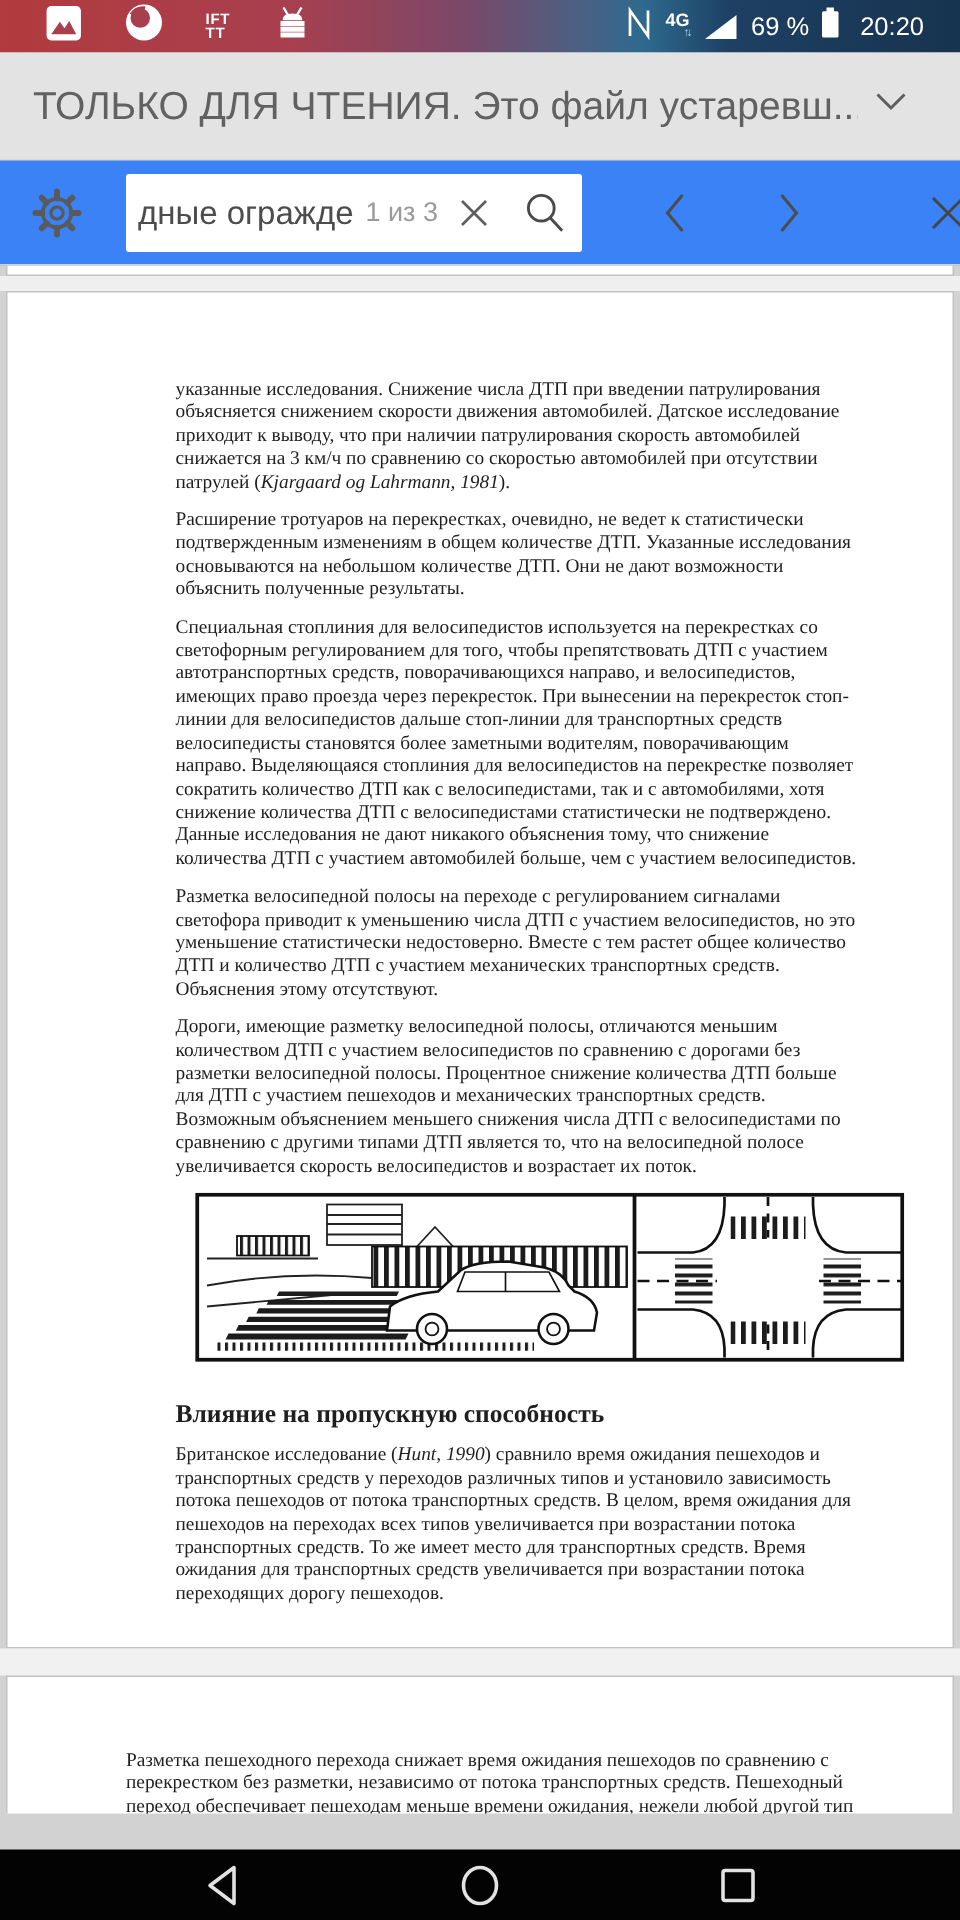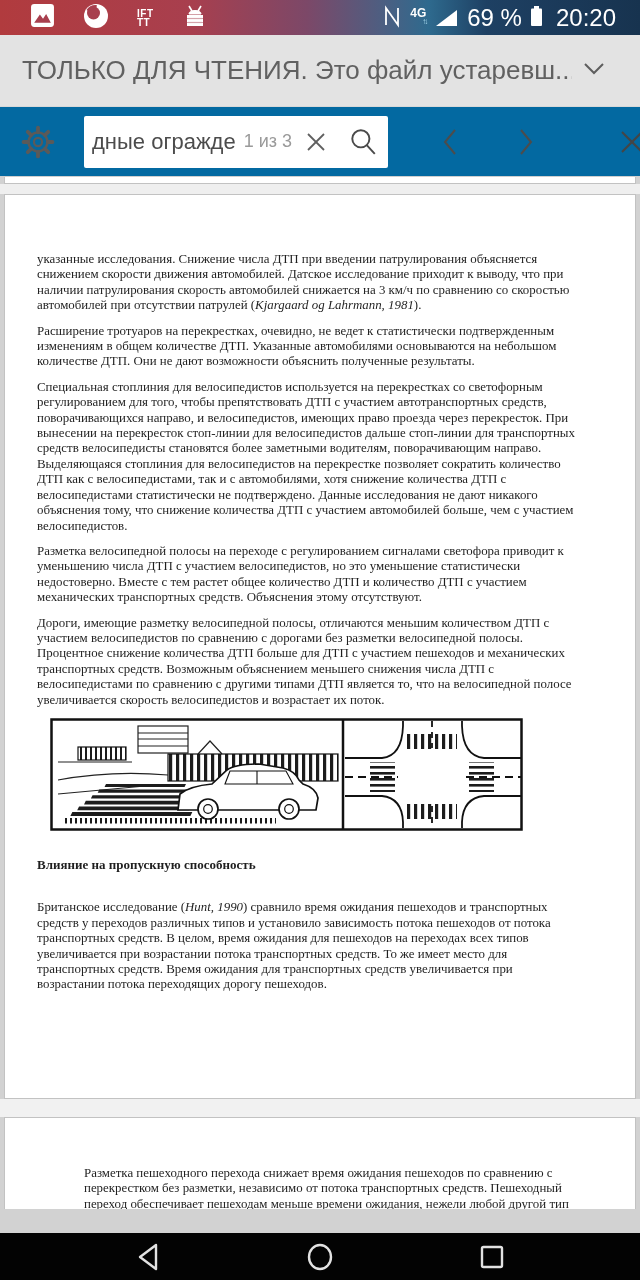--- a/index.html
+++ b/index.html
@@ -15,37 +15,37 @@
     background:linear-gradient(90deg,#b13b3e 0%,#a83f4e 30%,#7c4868 48%,#4c5f82 60%,#2e6a8e 67%,#1e4063 76%,#17334f 100%);
     display:flex; align-items:center; color:#fff;
   }
   .sb-left { display:flex; align-items:center; gap:28px; margin-left:30px; }
   .sb-right { display:flex; align-items:center; margin-left:auto; margin-right:24px; gap:7px; }
   .sb-ifttt { font-size:10px; font-weight:700; line-height:9px; letter-spacing:.5px; }
   .sb-4g { display:flex; flex-direction:column; align-items:flex-end; line-height:10px; }
   .sb-4g .g-label { font-size:12px; font-weight:700; }
   .sb-4g .g-arrows { font-size:8px; color:#aadcf0; letter-spacing:-2px; margin-top:-1px; }
   .sb-signal { width:0; height:0; border-left:21px solid transparent; border-bottom:16px solid #fff; margin:0 3px; }
-  .sb-text { font-size:24px; font-weight:400; }
+  .sb-text { font-size:17px; font-weight:400; }
   .sb-time { margin-left:5px; }
   
   .title-bar {
     position:absolute; top:35px; left:0; width:640px; height:72px;
     background:#e3e3e3; display:flex; align-items:center;
     padding:0 22px; border-bottom:1px solid #d8d8d8;
   }
   .title-bar .title {
     color:#616161; font-size:26px; font-weight:400; white-space:nowrap;
     overflow:hidden; flex:1;
   }
   .title-bar .chev { margin-left:10px; margin-right:12px; flex-shrink:0; }
   
   .find-bar {
     position:absolute; top:107px; left:0; width:640px; height:70px;
-    background:#0369a1; display:flex; align-items:center;
+    background:#3b82f6; display:flex; align-items:center;
     border-bottom:1px solid #cfcfcf;
     gap:24px;
   }
   .fb-gear { margin-left:20px; width:40px; height:40px; display:flex; align-items:center; justify-content:center; }
   .search-box {
     margin-left:4px; width:350px; height:52px; background:#fff; border-radius:2px;
     display:flex; align-items:center; padding-left:8px;
   }
   .sb-query { font-size:22px; color:#4c4c4c; white-space:nowrap; overflow:hidden; max-width:168px; }
   .sb-count { font-size:18px; color:#9a9a9a; margin-left:8px; white-space:nowrap; }
@@ -60,25 +60,25 @@
     position:absolute; top:177px; left:0; width:640px; height:1056px;
     background:#d2d2d2; overflow:hidden;
   }
   .prev-page-strip { height:7px; margin:0 4px; background:#fff; border:1px solid #c2c2c2; border-top:none; }
   .page-gap { height:10px; background:#efefef; }
   .page-gap2 { height:18px; background:#f1f1f1; }
   .page {
     margin:0 4px; background:#fff; border:1px solid #c2c2c2;
     font-family:"Liberation Serif", serif; color:#1f1f1f;
   }
-  .page-1 { height:905px; padding:57px 60px 0 32px; overflow:hidden; }
+  .page-1 { height:905px; padding:57px 60px 0 112px; overflow:hidden; }
   .page-2 { height:92px; padding:48px 60px 0 79px; border-bottom:none; overflow:hidden; }
   .page p { font-size:12.9px; line-height:15.4px; margin:0 0 10px 0; text-align:left; }
   .page .it { font-style:italic; }
-  .doc-heading { font-size:13px; line-height:15.4px; font-weight:700; margin:22px 0 28px 0; }
+  .doc-heading { font-size:17px; line-height:15.4px; font-weight:700; margin:22px 0 12px 0; }
   .figure-wrap { margin:6px 0 20px 13px; }
   
   .nav-bar {
     position:absolute; bottom:0; left:0; width:640px; height:47px; background:#030303;
   }
   .nav-btn { position:absolute; top:0; width:40px; height:47px; display:flex; align-items:center; justify-content:center; }
   .nav-back { left:128px; }
   .nav-home { left:300px; }
   .nav-recents { left:472px; }
 </style>
@@ -199,21 +199,21 @@
       </svg>
     </span>
   </div>
 
   <div class="content">
     <div class="prev-page-strip"></div>
     <div class="page-gap"></div>
 
     <div class="page page-1">
       <p><span>указанные исследования. Снижение числа ДТП при введении патрулирования объясняется снижением скорости движения автомобилей. Датское исследование приходит к выводу, что при наличии патрулирования скорость автомобилей снижается на 3 км/ч по сравнению со скоростью автомобилей при отсутствии патрулей (</span><span class="it">Kjargaard og Lahrmann, 1981</span><span>).</span></p>
-      <p><span>Расширение тротуаров на перекрестках, очевидно, не ведет к статистически подтвержденным изменениям в общем количестве ДТП. Указанные автомобилями основываются на небольшом количестве ДТП. Они не дают возможности объяснить полученные результаты.</span></p>
+      <p><span>Расширение тротуаров на перекрестках, очевидно, не ведет к статистически подтвержденным изменениям в общем количестве ДТП. Указанные исследования основываются на небольшом количестве ДТП. Они не дают возможности объяснить полученные результаты.</span></p>
       <p><span>Специальная стоплиния для велосипедистов используется на перекрестках со светофорным регулированием для того, чтобы препятствовать ДТП с участием автотранспортных средств, поворачивающихся направо, и велосипедистов, имеющих право проезда через перекресток. При вынесении на перекресток стоп-линии для велосипедистов дальше стоп-линии для транспортных средств велосипедисты становятся более заметными водителям, поворачивающим направо. Выделяющаяся стоплиния для велосипедистов на перекрестке позволяет сократить количество ДТП как с велосипедистами, так и с автомобилями, хотя снижение количества ДТП с велосипедистами статистически не подтверждено. Данные исследования не дают никакого объяснения тому, что снижение количества ДТП с участием автомобилей больше, чем с участием велосипедистов.</span></p>
       <p><span>Разметка велосипедной полосы на переходе с регулированием сигналами светофора приводит к уменьшению числа ДТП с участием велосипедистов, но это уменьшение статистически недостоверно. Вместе с тем растет общее количество ДТП и количество ДТП с участием механических транспортных средств. Объяснения этому отсутствуют.</span></p>
       <p><span>Дороги, имеющие разметку велосипедной полосы, отличаются меньшим количеством ДТП с участием велосипедистов по сравнению с дорогами без разметки велосипедной полосы. Процентное снижение количества ДТП больше для ДТП с участием пешеходов и механических транспортных средств. Возможным объяснением меньшего снижения числа ДТП с велосипедистами по сравнению с другими типами ДТП является то, что на велосипедной полосе увеличивается скорость велосипедистов и возрастает их поток.</span></p>
 
       <div class="figure-wrap" aria-label="Рисунок: слева — автомобиль перед пешеходным переходом «зебра», справа — схема перекрестка с пешеходными переходами">
         <svg width="473" height="113" viewBox="0 0 473 113">
           <defs>
             <pattern id="pv" width="7" height="14" patternUnits="userSpaceOnUse">
                 <rect width="3.2" height="14" fill="#1c1c1c"></rect>
               </pattern>

